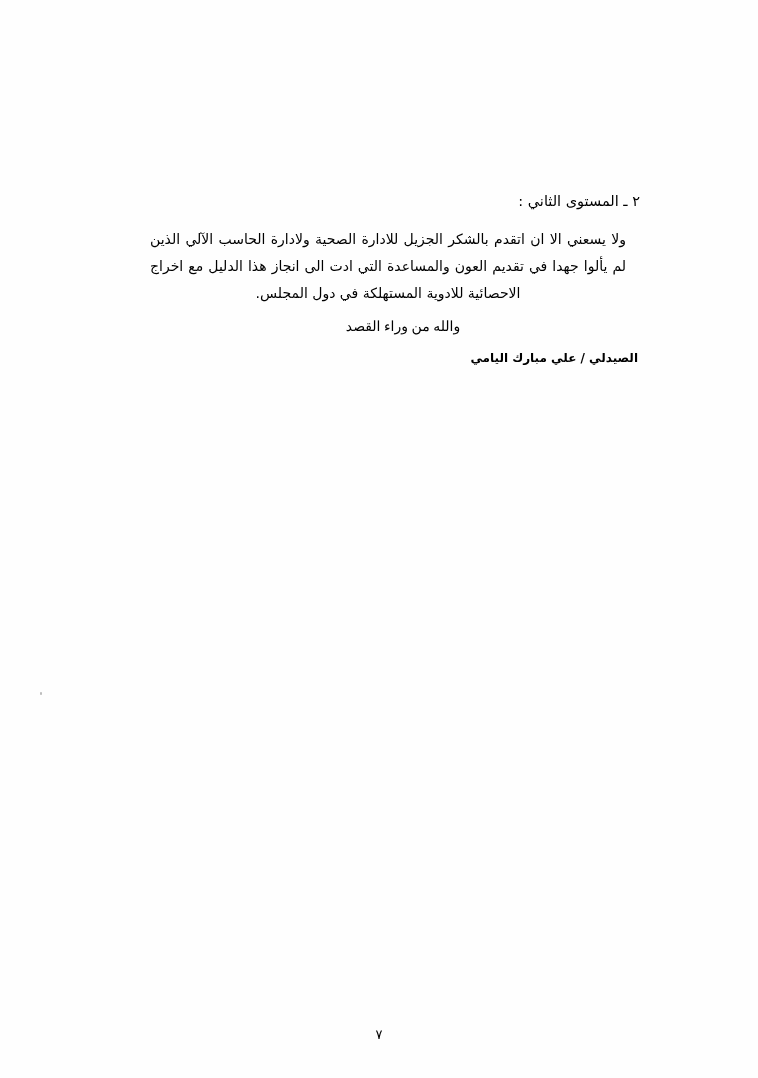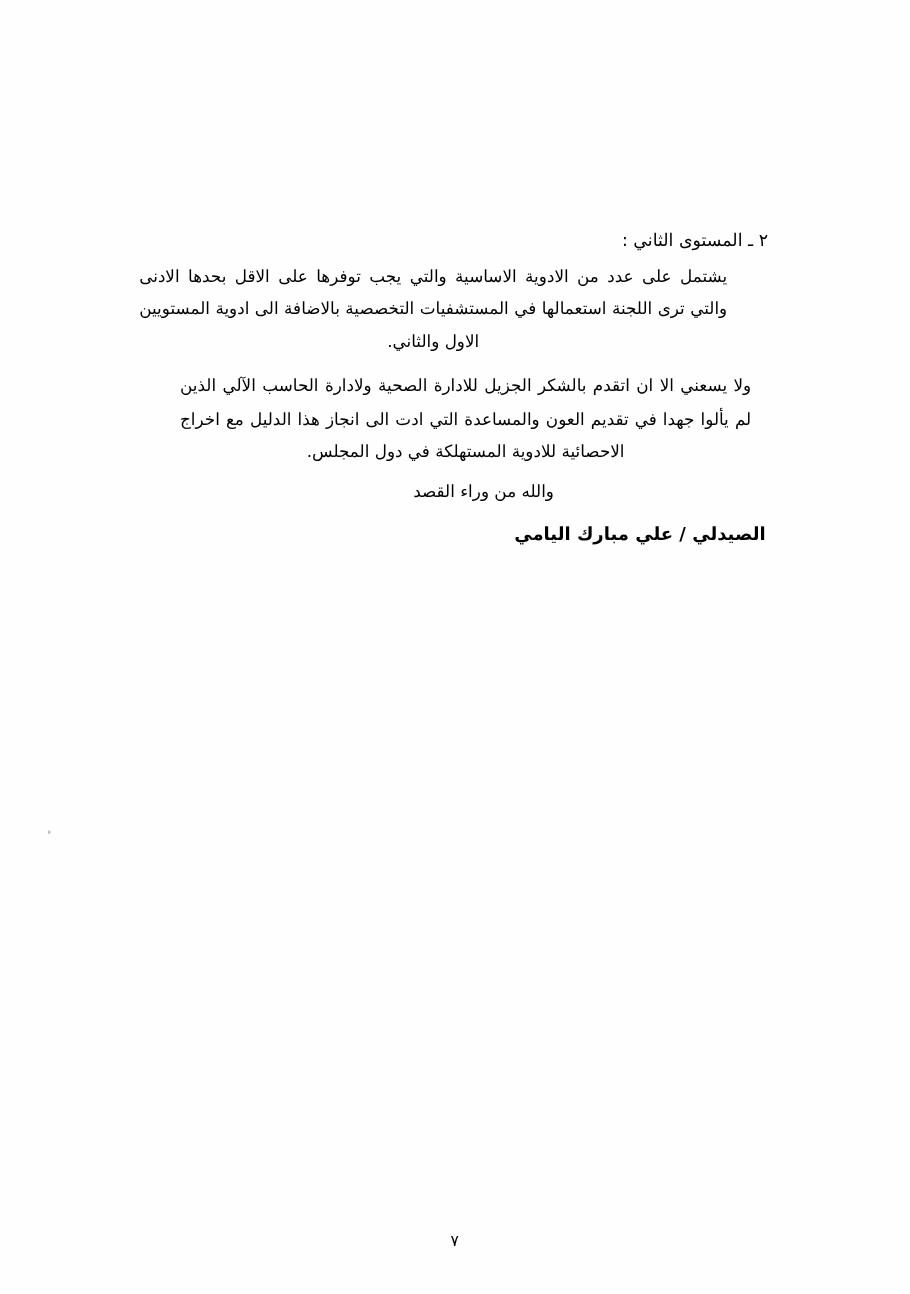--- a/index.html
+++ b/index.html
@@ -52,23 +52,24 @@
     padding-left: 0px;
     margin-top: 10px;
     margin-left: 44px;
   }
   .centered-line {
     font-size: 14px;
     line-height: 1.95;
     margin: 2px 0 4px 0;
     text-align: center;
     padding-left: 60px;
+    font-family: Liberation Serif, serif;
   }
   .signature {
-    font-size: 15px;
+    font-size: 12px;
     line-height: 1.9;
     margin: 6px 0 0 0;
     text-align: right;
     font-weight: 600;
     padding-right: 2px;
   }
   .page-number {
     position: absolute;
     bottom: 36px;
     left: 0;
@@ -87,21 +88,20 @@
 </style>
 </head>
 <body>
 
 <div class="page">
 
   <div class="content">
 
     <h2 class="heading">٢ ـ المستوى الثاني :</h2>
 
-    <p class="para block2">يشتمل على عدد من الادوية الاساسية والتي يجب توفرها على الاقل بحدها الادنى والتي ترى اللجنة استعمالها في المستشفيات التخصصية بالاضافة الى ادوية المستويين الاول والثاني.</p>
 
     <p class="para closing">ولا يسعني الا ان اتقدم بالشكر الجزيل للادارة الصحية ولادارة الحاسب الآلي الذين لم يألوا جهدا في تقديم العون والمساعدة التي ادت الى انجاز هذا الدليل مع اخراج الاحصائية للادوية المستهلكة في دول المجلس.</p>
 
     <p class="centered-line">والله من وراء القصد</p>
 
     <p class="signature">الصيدلي / علي مبارك اليامي</p>
 
   </div>
 
   <div class="speck" style="top:692px; left:40px;"></div>

